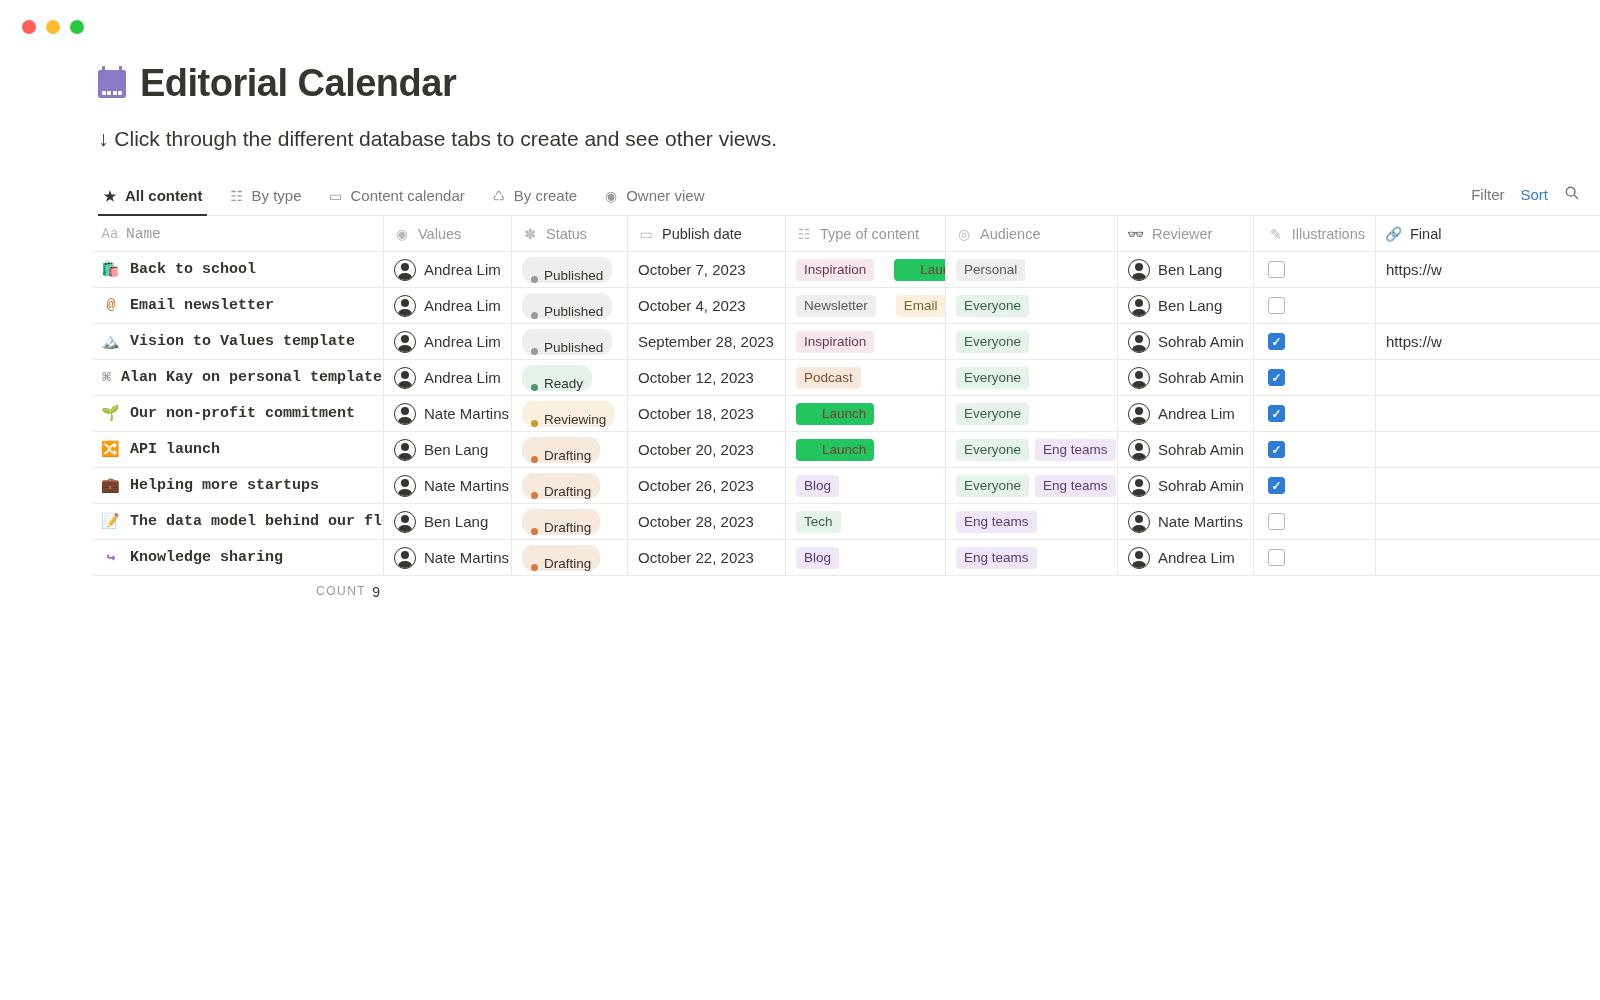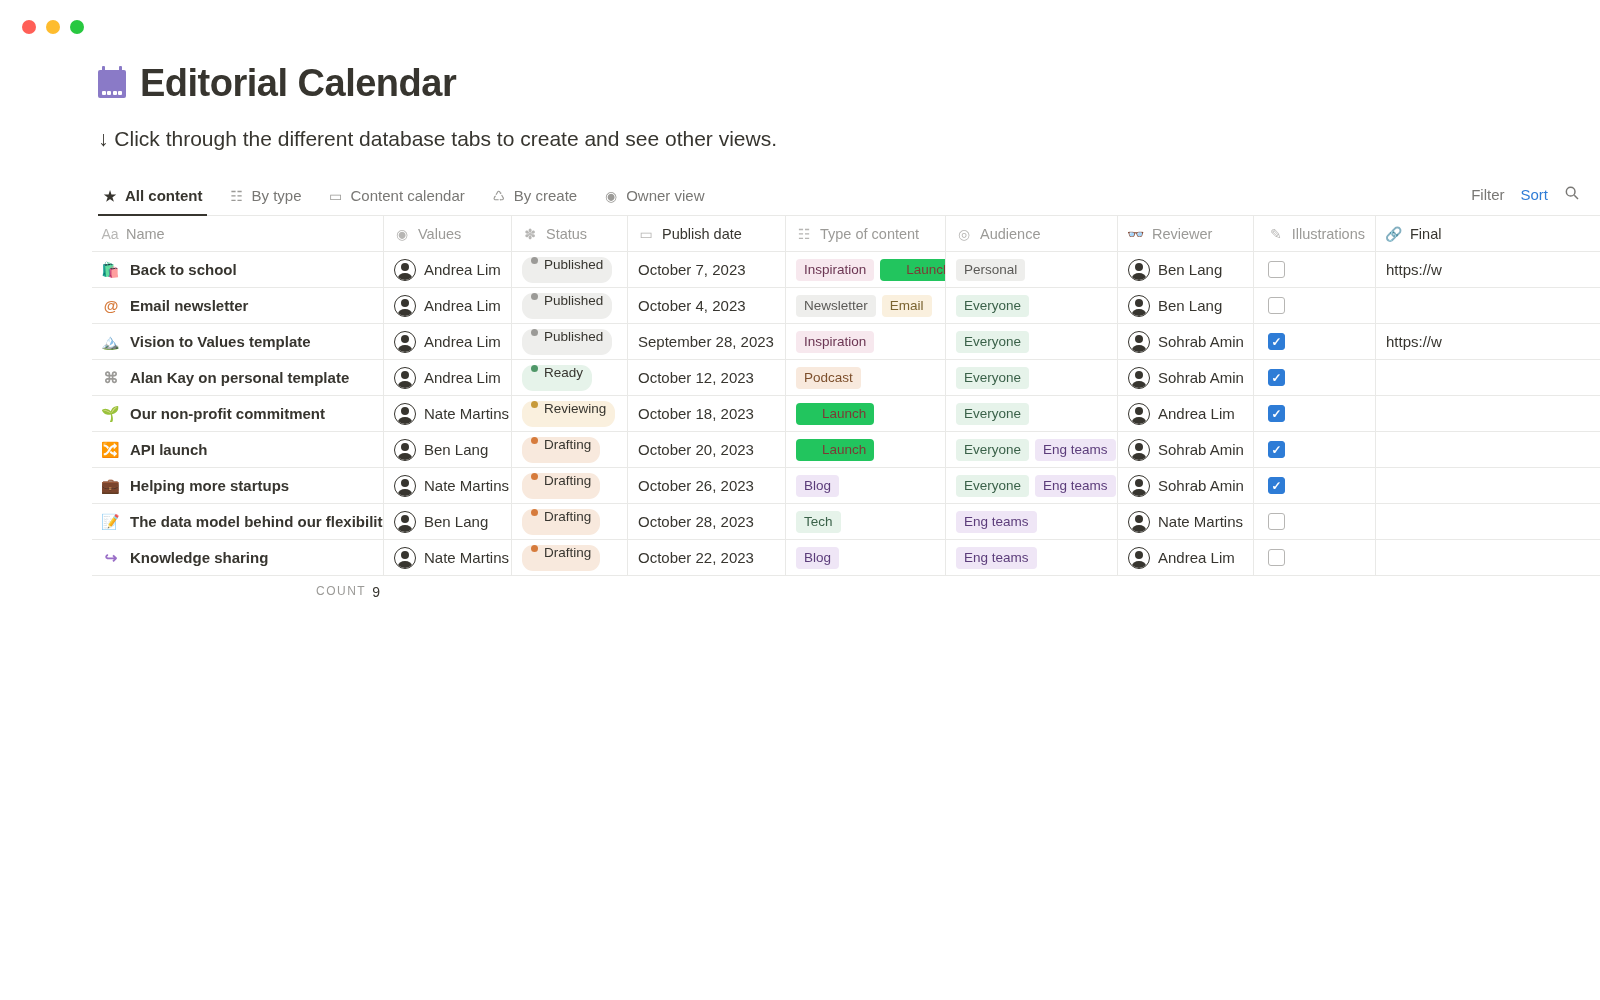--- a/index.html
+++ b/index.html
@@ -26,38 +26,38 @@
 .spacer { flex: 1; }
 .ctrls { display: flex; align-items: center; gap: 16px; color: #787774; font-size: 15px; padding-bottom: 8px; }
 .ctrls .sort { color: #2e7cd6; }
 .ctrls .srch { width: 16px; height: 16px; }
 
 .table { margin-left: -6px; }
 .thead, .trow { display: flex; border-bottom: 1px solid #e9e9e7; }
 .thead { height: 36px; font-size: 14.5px; color: #9b9a97; }
 .trow { height: 36px; font-size: 15px; }
 .cell { display: flex; align-items: center; padding: 0 10px; border-right: 1px solid #e9e9e7; overflow: hidden; white-space: nowrap; }
-.c-name { width: 292px; font-weight: 600; gap: 10px; }
+.c-name { width: 292px; font-weight: 600; gap: 10px; font-family: Liberation Mono, monospace; }
 .trow .c-name { color: #37352f; }
 .c-writer { width: 128px; gap: 8px; }
 .c-status { width: 116px; }
 .c-date { width: 158px; color: #37352f; }
-.c-type { width: 160px; gap: 6px; }
+.c-type { width: 160px; gap: 20px; }
 .c-aud { width: 172px; gap: 6px; }
 .c-rev { width: 136px; gap: 8px; }
 .c-ill { width: 122px; justify-content: flex-start; padding-left: 14px; }
 .c-final { width: 120px; color: #37352f; border-right: none; }
 .thead .cell { font-weight: 400; gap: 8px; }
 .row-icon { width: 18px; display: flex; justify-content: center; font-size: 15px; }
 .avatar { width: 22px; height: 22px; border-radius: 50%; background: #fff; border: 1.5px solid #37352f; display: flex; align-items: center; justify-content: center; font-size: 12px; flex-shrink: 0; position: relative; overflow: hidden; }
 .avatar::after { content: ""; width: 8px; height: 8px; background: #37352f; border-radius: 50%; position: absolute; top: 3px; }
 .avatar::before { content: ""; width: 14px; height: 10px; background: #37352f; border-radius: 50% 50% 0 0; position: absolute; bottom: -3px; }
 .avatar.f::after { background: #37352f; }
 .avatar.f { border-color: #37352f; }
-.pill { display: inline-flex; align-items: flex-start; gap: 6px; height: 26px; padding: 0 9px; border-radius: 11px; font-size: 13.5px; }
+.pill { display: inline-flex; align-items: flex-end; gap: 6px; height: 26px; padding: 0 9px; border-radius: 11px; font-size: 13.5px; }
 .pill .stdot { width: 7px; height: 7px; border-radius: 50%; }
 .pill.published { background: #eeeeec; } .pill.published .stdot { background: #9b9a97; }
 .pill.ready { background: #e6f3ea; } .pill.ready .stdot { background: #4f9768; }
 .pill.reviewing { background: #faf0de; } .pill.reviewing .stdot { background: #c79a3a; }
 .pill.drafting { background: #f8e9dd; } .pill.drafting .stdot { background: #d67b3c; }
 .tag { display: inline-flex; align-items: center; height: 22px; padding: 0 8px; border-radius: 4px; font-size: 13.5px; }
 .tag.inspiration { background: #f7e8ee; color: #6b3552; }
 .tag.launch { background: #22c55e; color: #7d3a36; padding-left: 26px; }
 .tag.newsletter { background: #eeeeec; color: #5b5a57; }
 .tag.email { background: #faf0de; color: #7a6330; }

